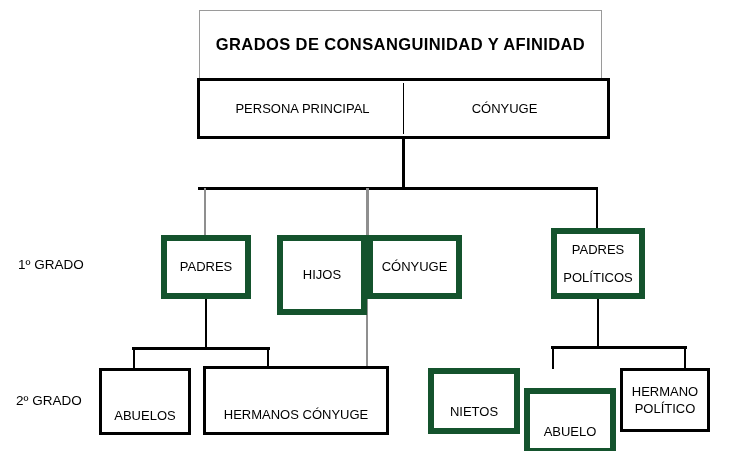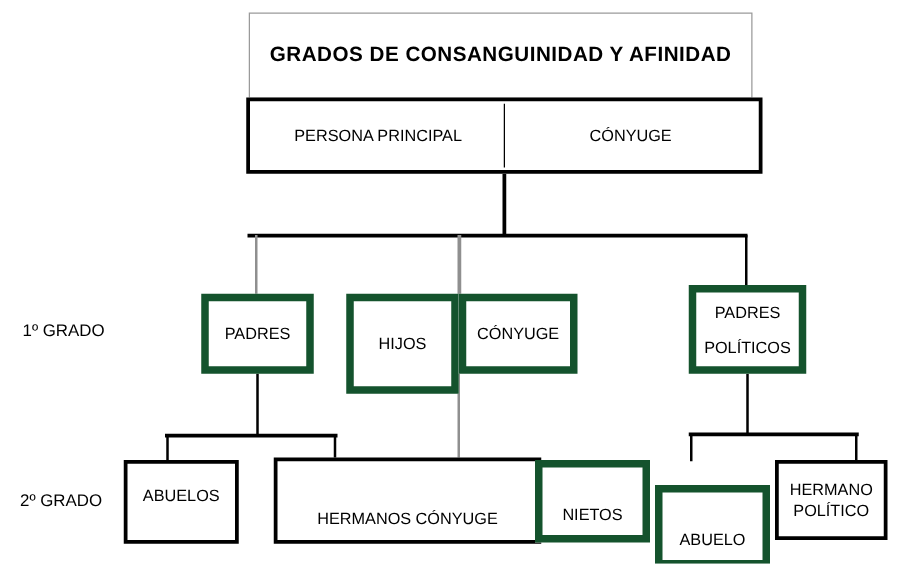--- a/index.html
+++ b/index.html
@@ -65,22 +65,22 @@
   
   #box-padres        { left: 161px; top: 235px; width: 90px;  height: 64px; font-size: 13px; }
   #box-hijos         { left: 277px; top: 235px; width: 90px;  height: 80px; font-size: 13px; }
   #box-conyuge2      { left: 367px; top: 235px; width: 95px;  height: 64px; font-size: 13px; }
   #box-padres-pol    { left: 551px; top: 228px; width: 94px;  height: 71px; font-size: 13px;
                        flex-direction: column; justify-content: center; }
   #box-padres-pol .l1 { margin-bottom: 14px; }
 
   
   #box-abuelos       { left: 99px;  top: 368px; width: 92px;  height: 67px; font-size: 13px;
-                       padding-bottom: 9px; }
-  #box-hermanos-cony { left: 219px; top: 366px; width: 214px; height: 69px; font-size: 13px;
+                       align-items: flex-end; padding-bottom: 9px; }
+  #box-hermanos-cony { left: 203px; top: 366px; width: 186px; height: 69px; font-size: 13px;
                        align-items: flex-end; padding-bottom: 10px; justify-content: center; }
   #box-nietos        { left: 428px; top: 368px; width: 92px;  height: 66px; font-size: 13px;
                        align-items: flex-end; padding-bottom: 9px; }
   #box-abuelo        { left: 524px; top: 388px; width: 92px;  height: 66px; font-size: 13px;
                        align-items: flex-end; padding-bottom: 9px; }
   #box-hermano-pol   { left: 620px; top: 368px; width: 90px;  height: 64px; font-size: 13px;
                        flex-direction: column; justify-content: center; }
   #box-hermano-pol .l1 { margin-bottom: 3px; }
 
   

